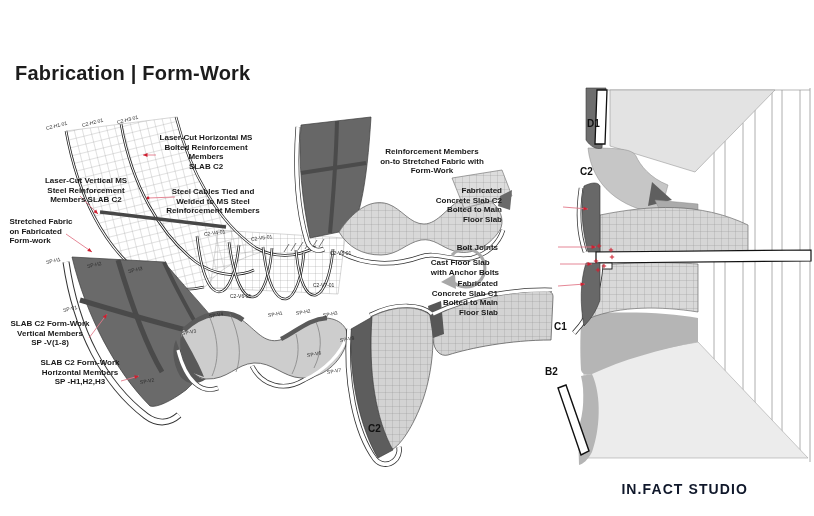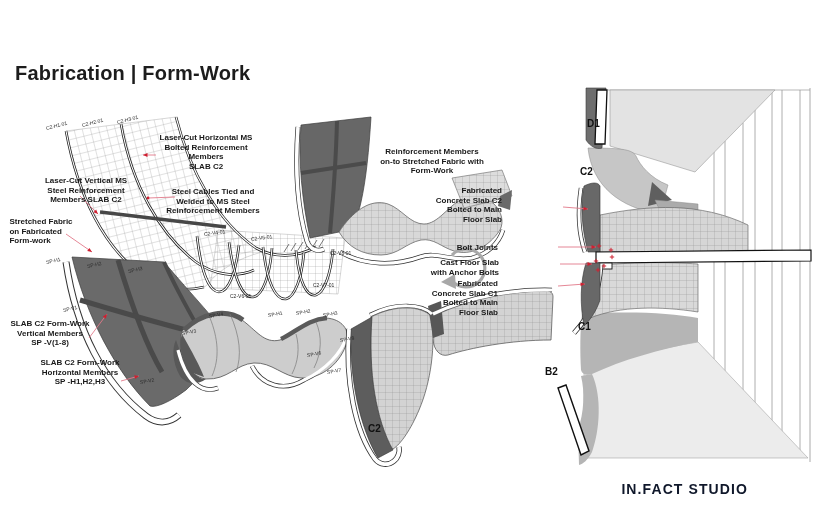--- a/index.html
+++ b/index.html
@@ -224,21 +224,21 @@
       <span class="plabel" style="left: 182px; top: 330px; transform: rotate(-10deg);">SP-V3</span>
       <span class="plabel" style="left: 209px; top: 313px; transform: rotate(-10deg);">SP-V4</span>
       <span class="plabel" style="left: 268px; top: 312px; transform: rotate(-10deg);">SP-H1</span>
       <span class="plabel" style="left: 296px; top: 310px; transform: rotate(-10deg);">SP-H2</span>
       <span class="plabel" style="left: 323px; top: 312px; transform: rotate(-10deg);">SP-H3</span>
       <span class="plabel" style="left: 340px; top: 337px; transform: rotate(-10deg);">SP-V8</span>
       <span class="plabel" style="left: 307px; top: 352px; transform: rotate(-10deg);">SP-V6</span>
       <span class="plabel" style="left: 327px; top: 369px; transform: rotate(-10deg);">SP-V7</span>
       <span class="plabel id" style="left: 587px; top: 118px;">D1</span>
       <span class="plabel id" style="left: 580px; top: 166px;">C2</span>
-      <span class="plabel id" style="left: 578px; top: 321px;">C1</span>
+      <span class="plabel id" style="left: 554px; top: 321px;">C1</span>
       <span class="plabel id" style="left: 545px; top: 366px;">B2</span>
       <span class="plabel id" style="left: 368px; top: 423px;">C2</span>
       <div class="callout" style="top: 133px; text-align: center; left: 206px; transform: translateX(-50%);">Laser-Cut Horizontal MS
 Bolted Reinforcement
 Members
 SLAB C2</div>
       <div class="callout" style="top: 176px; text-align: center; left: 50px; transform: translateX(-50%); margin-left: 36px;">Laser-Cut Vertical MS
 Steel Reinforcement
 Members SLAB C2</div>
       <div class="callout" style="top: 187px; text-align: center; left: 213px; transform: translateX(-50%);">Steel Cables Tied and
@@ -254,20 +254,20 @@
 Horizontal Members
 SP -H1,H2,H3</div>
       <div class="callout" style="top: 147px; text-align: center; left: 432px; transform: translateX(-50%);">Reinforcement Members
 on-to Stretched Fabric with
 Form-Work</div>
       <div class="callout" style="top: 186px; text-align: right; right: 254px;">Fabricated
 Concrete Slab C2
 Bolted to Main
 Floor Slab</div>
       <div class="callout" style="top: 243px; text-align: right; right: 258px;">Bolt Joints</div>
-      <div class="callout" style="top: 258px; text-align: right; right: 257px;">Cast Floor Slab
+      <div class="callout" style="top: 258px; right: 257px;">Cast Floor Slab
 with Anchor Bolts</div>
       <div class="callout" style="top: 279px; text-align: right; right: 258px;">Fabricated
 Concrete Slab C1
 Bolted to Main
 Floor Slab</div>
     </div>
 </div>
 
 </body></html>

